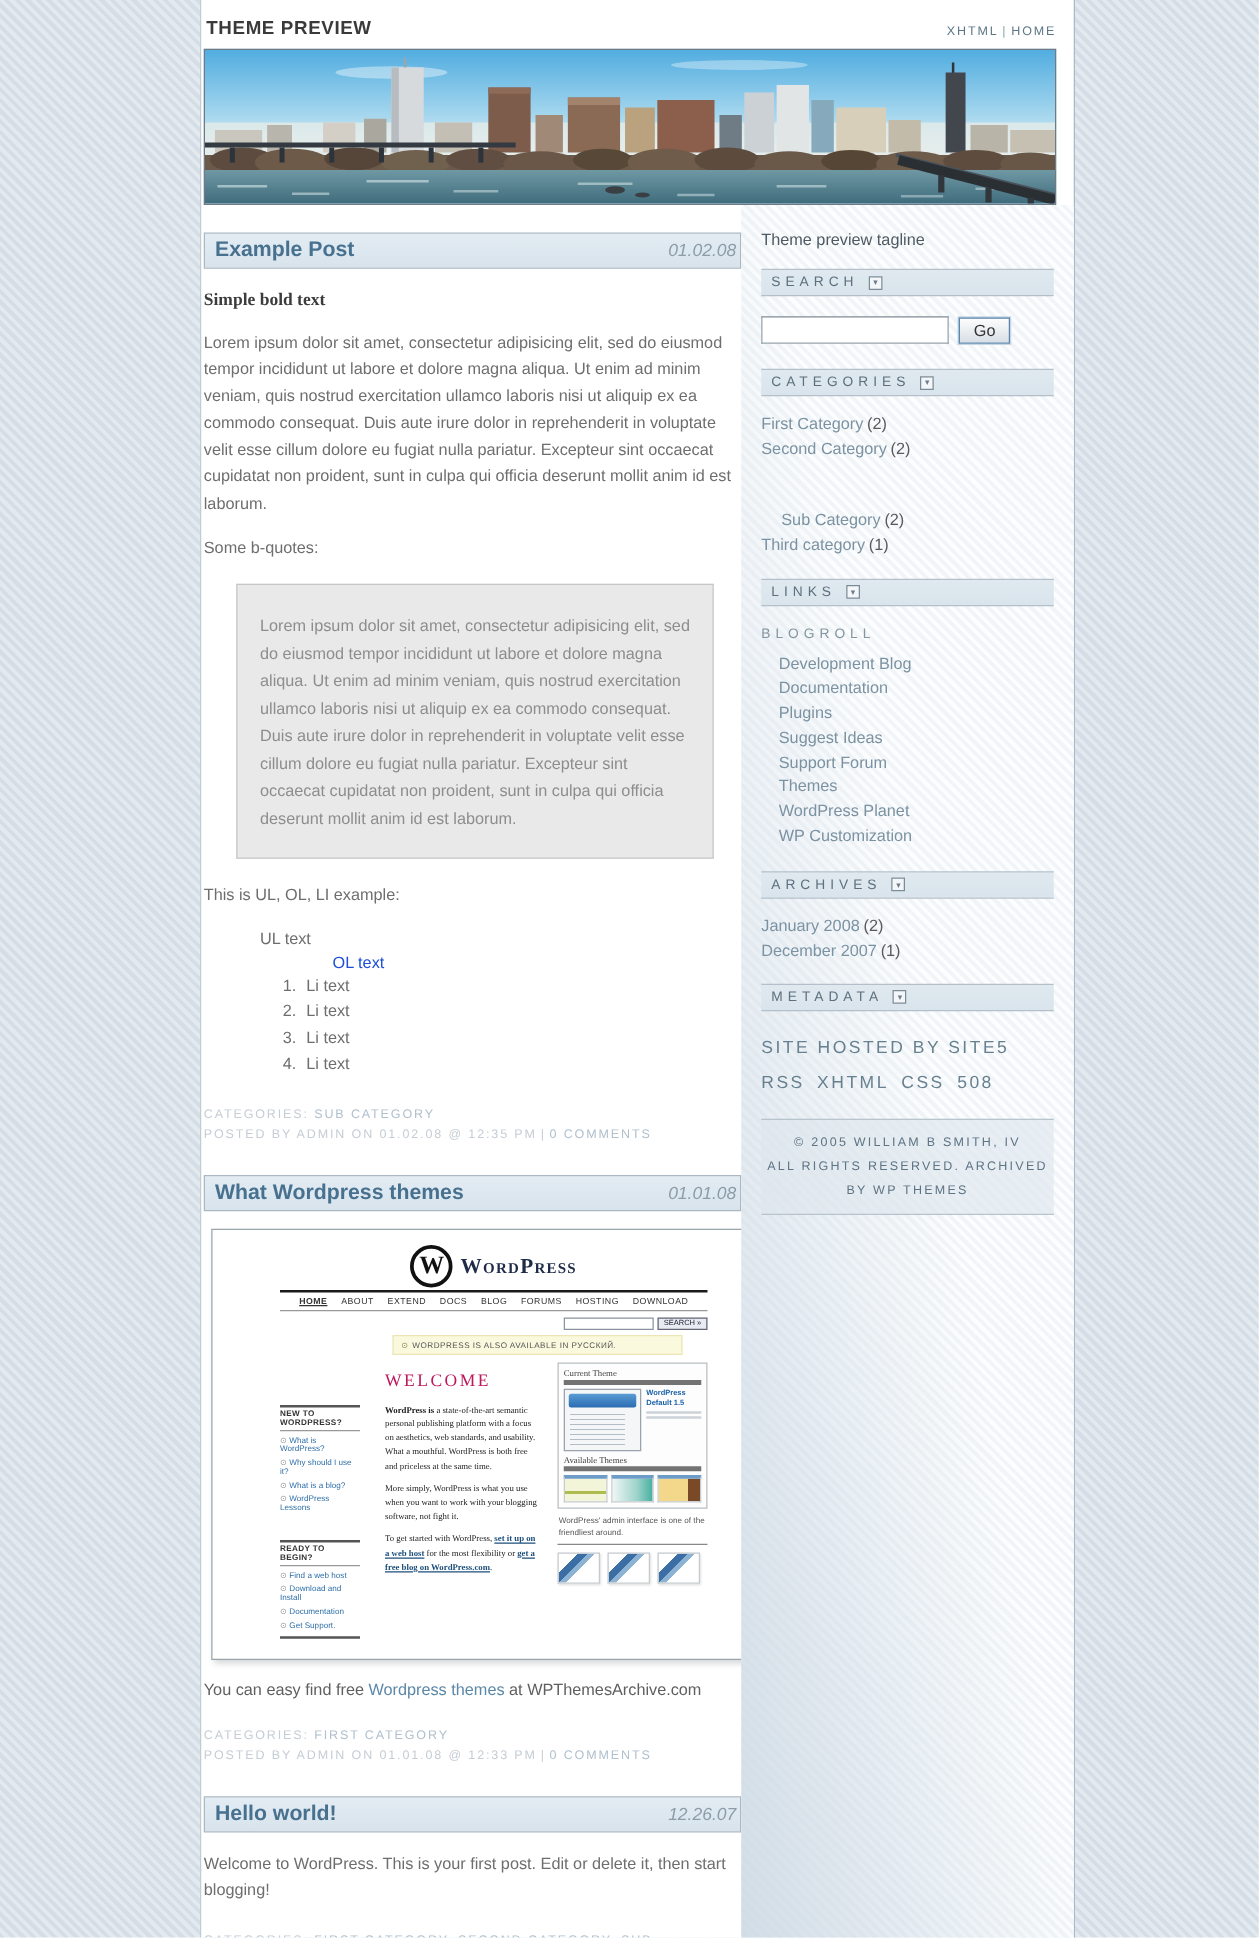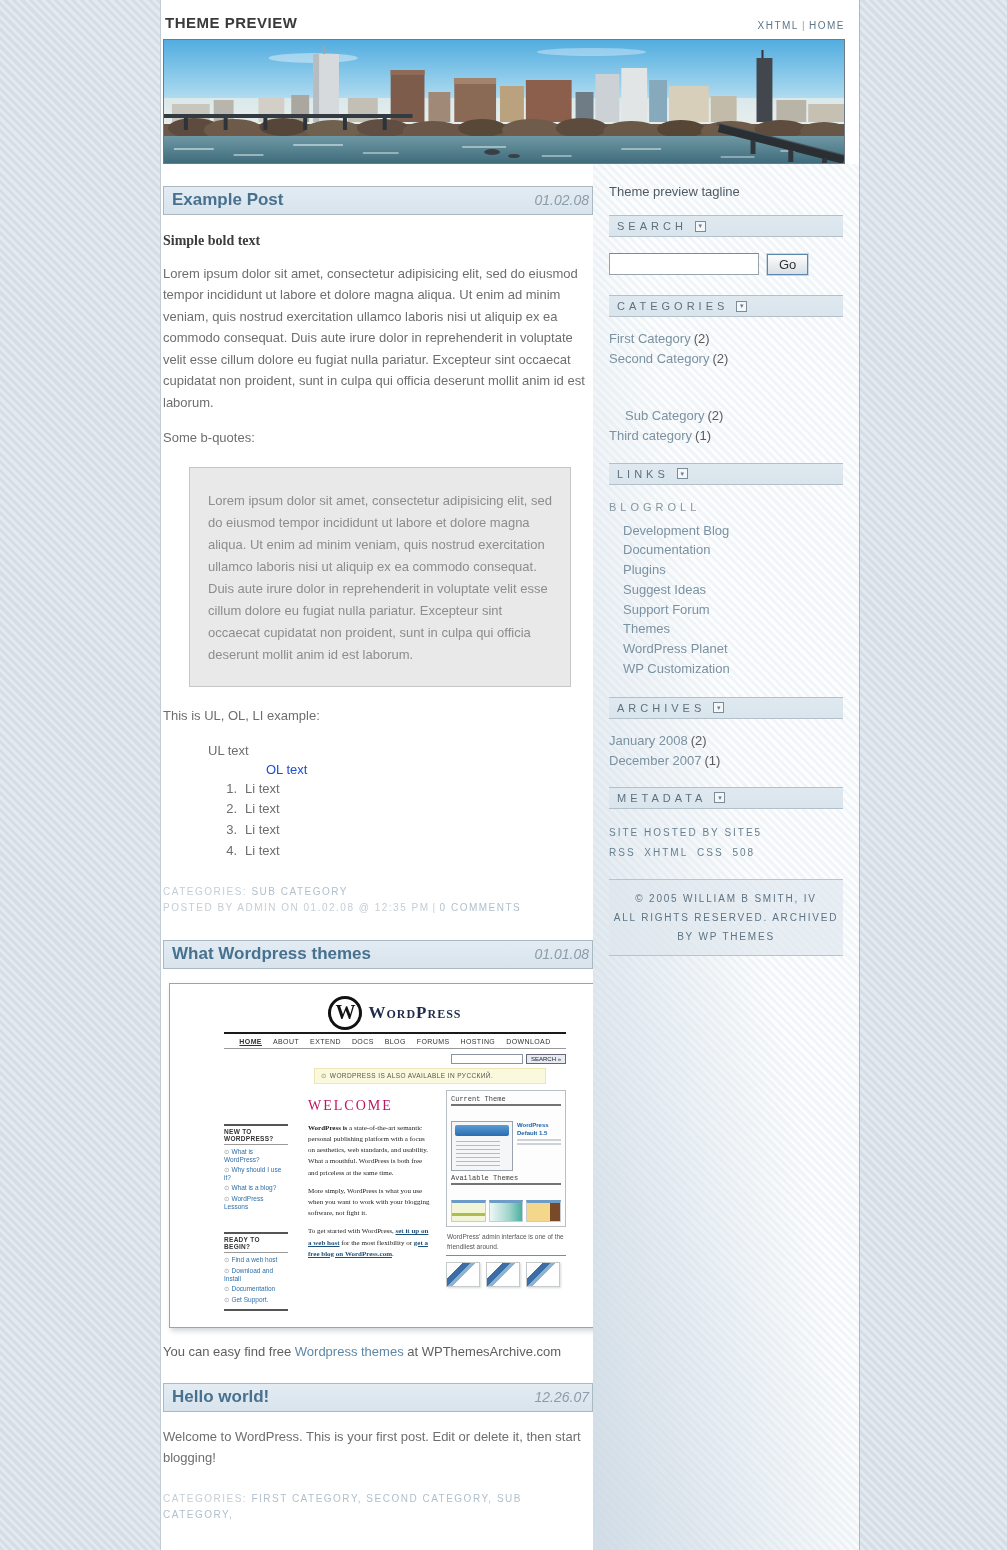--- a/index.html
+++ b/index.html
@@ -78,21 +78,21 @@
     box-shadow:0 0 0 1px #c6d6e2; cursor:pointer;
   }
   .side-list{ margin:12px 0 16px; }
   .side-list .row{ font-size:13px; line-height:1.55; }
   .side-list a{ color:#7b92a2; text-decoration:none; cursor:pointer; }
   .side-list .count{ color:#5a5a5a; margin-left:3px; }
   .row.sub{ margin-left:16px;margin-top:37px; }
   .group-h{ font-size:11px; letter-spacing:4px; color:#83959f; margin:16px 0 8px; }
   .blogroll{ margin:0 0 18px 14px; }
   .blogroll a{ display:block; font-size:13px; line-height:1.52; color:#7b92a2; text-decoration:none; cursor:pointer; }
-  .meta-lines{ margin:14px 0 16px; font-size:10px; letter-spacing:2px; color:#67808f; line-height:2; }
+  .meta-lines{ margin:14px 0 16px; font-size:14px; letter-spacing:2px; color:#67808f; line-height:2; }
   .meta-lines a{ color:#67808f; text-decoration:none; cursor:pointer; margin-right:4px; }
   .copy-box{
     border-top:1px solid #b8c4cc; border-bottom:1px solid #b8c4cc;
     background:rgba(221,230,237,.65); text-align:center;
     font-size:10px; letter-spacing:1.8px; color:#5e7384; line-height:1.9; padding:9px 4px;margin-top:12px;
   }
   .copy-box a{ color:#5e7384; text-decoration:none; cursor:pointer; }
   
   .wp-card{
     width:452px; margin:14px 0 6px 6px; background:#fff;
@@ -126,21 +126,21 @@
   .wp-box{ margin-top:34px; }
   .wp-box.second{ margin-top:20px; border-bottom:2px solid #555; padding-bottom:3px; }
   .wp-box-title{ font-weight:bold; font-size:6.5px; color:#333; letter-spacing:.3px; border-top:2px solid #555; border-bottom:1px solid #999; padding:2px 0; margin-bottom:2px; }
   .wp-box-item{ font-size:6.5px; color:#2f6fa8; padding:1.5px 0; cursor:pointer; }
   .wp-bullet2{ color:#999; margin-right:2px; }
   .wp-welcome{ font-family:Liberation Serif, serif; font-size:14px; color:#be185d; letter-spacing:2px; margin:8px 0 9px; }
   .wp-para{ font-family:"Liberation Serif",serif; font-size:7px; line-height:1.6; color:#222; margin-bottom:7px; }
   .wp-para b{ font-weight:bold; }
   .wp-para a{ font-weight:bold; color:#1d4f7c; text-decoration:underline; cursor:pointer; }
   .wp-theme-box{ border:1px solid #b8bec2; background:#fdfdfd; padding:4px; }
-  .wp-theme-label{ font-family:Liberation Mono, monospace; font-size:7px; color:#444; border-bottom:2px solid #737373; padding-bottom:1px; margin-bottom:15px; }
+  .wp-theme-label{ font-family:Liberation Serif, serif; font-size:7px; color:#444; border-bottom:4px solid #737373; padding-bottom:1px; margin-bottom:3px; }
   .wp-admin-flex{ display:flex; gap:4px; margin-bottom:3px; }
   .wp-admin-mini{ width:62px; height:50px; border:1px solid #9aa2ad; background:#f4f6f8; position:relative; flex:none; }
   .wp-admin-bar{ position:absolute; top:3px; left:3px; right:3px; height:11px; background:linear-gradient(#5a9cd4,#2a6cb0); border-radius:2px; }
   .wp-admin-mini::after{
     content:""; position:absolute; left:4px; right:12px; top:19px; bottom:4px;
     background:repeating-linear-gradient(#b4bdc5 0 1px,transparent 1px 4px);
   }
   .wp-admin-side{ flex:1; padding-top:1px; }
   .wp-theme-title{ font-size:6px; font-weight:bold; color:#1a62a8; line-height:1.3; }
   .wp-grayline{ height:2px; background:#ccd2d7; margin:2px 0; }
@@ -374,20 +374,24 @@
                   <div class="wp-minicard"></div>
                   <div class="wp-minicard"></div>
                 </div>
               </div>
             </div>
           </div>
         </div>
 
         <p class="caption-line"><span>You can easy find free </span><a>Wordpress themes</a><span> at WPThemesArchive.com</span></p>
 
+        <div class="post-meta">
+          <div><span>CATEGORIES: </span><a>FIRST CATEGORY</a></div>
+          <div><span>POSTED BY ADMIN ON 01.01.08 @ 12:33 PM</span><span class="meta-sep">|</span><a>0 COMMENTS</a></div>
+        </div>
       </div>
 
       <div class="post">
         <div class="post-bar">
           <a class="post-title">Hello world!</a>
           <span class="post-date">12.26.07</span>
         </div>
         <p class="body-text">Welcome to WordPress. This is your first post. Edit or delete it, then start blogging!</p>
         <div class="post-meta">
           <div>

